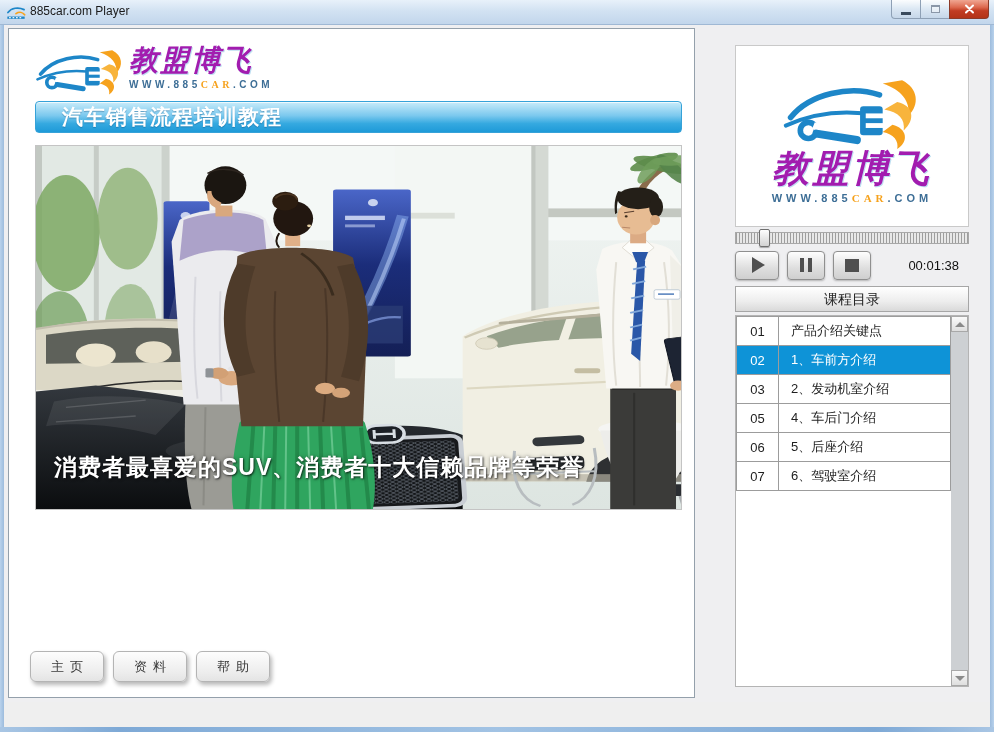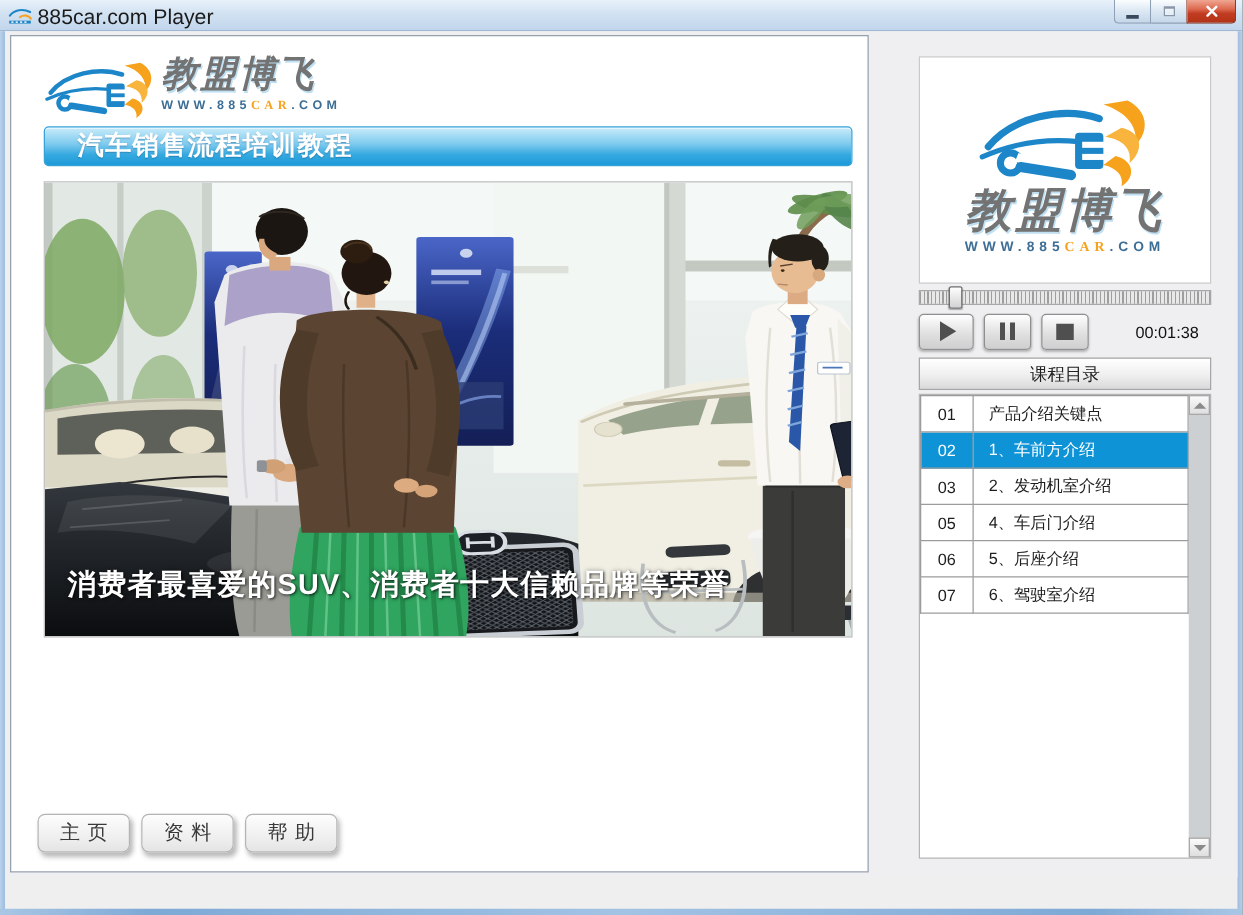--- a/index.html
+++ b/index.html
@@ -4,21 +4,21 @@
 <style>
   html,body{margin:0;padding:0;background:#888;font-family:"Liberation Sans",sans-serif;}
   *{box-sizing:border-box;}
   .window{position:relative;width:994px;height:732px;background:#efefef;outline:1px solid #6d8cab;overflow:hidden;}
 
   
   .titlebar{position:absolute;left:0;top:0;width:100%;height:25px;
     background:linear-gradient(180deg,#e8f1fa 0%,#d2e2f2 45%,#c2d6ec 100%);
     border-bottom:1px solid #9fb8d4;}
   .app-icon{position:absolute;left:6px;top:5px;width:20px;height:15px;}
-  .title-text{position:absolute;left:30px;top:4px;font-size:17px;color:#1a1a1a;}
+  .title-text{position:absolute;left:30px;top:4px;font-size:12px;color:#1a1a1a;}
   .caption-group{position:absolute;top:0;right:5px;display:flex;}
   .capbtn{height:19px;border:1px solid #8ea0b5;border-top:none;display:flex;align-items:center;justify-content:center;cursor:default;}
   .capbtn.min{width:30px;border-radius:0 0 0 4px;background:linear-gradient(180deg,#fbfdfe,#dbe7f3 50%,#c6d7e9);}
   .capbtn.max{width:28px;border-left:none;border-right:none;background:linear-gradient(180deg,#fbfdfe,#dbe7f3 50%,#c6d7e9);}
   .capbtn.close{width:40px;border-radius:0 0 4px 0;background:linear-gradient(180deg,#f0a692 0%,#dd6a50 40%,#c13c22 60%,#b33317 100%);border-color:#8c3a28;}
   .glyph-min{width:10px;height:3px;background:#3a4a5c;margin-top:8px;}
   .glyph-max{width:9px;height:8px;border:1px solid #8a97a8;border-top:2px solid #8a97a8;background:rgba(255,255,255,.4);}
   .glyph-x{width:11px;height:10px;}
   .glyph-x path{stroke:#fff;stroke-width:2;stroke-linecap:round;}
   .side-frame{position:absolute;top:25px;bottom:0;width:4px;background:linear-gradient(90deg,#b9d2ec,#9dbcdd);}
@@ -29,38 +29,38 @@
 
   
   .client{position:absolute;left:4px;right:4px;top:25px;bottom:30px;background:#efeff1;}
 
   .main-panel{position:absolute;left:4px;top:3px;width:687px;height:670px;background:#fff;border:1px solid #94a0ab;}
 
   
   .logo-small{position:absolute;left:24px;top:14px;height:54px;display:flex;align-items:flex-start;}
   .logo-icon{width:94px;height:54px;}
   .logo-text{margin-left:2px;}
-  .logo-cn{font-size:29px;font-weight:bold;font-style:italic;color:#737373;letter-spacing:2px;line-height:34px;text-shadow:1px 1px 0 #bfe0f2;}
+  .logo-cn{font-size:29px;font-weight:bold;font-style:italic;color:#a21caf;letter-spacing:2px;line-height:34px;text-shadow:1px 1px 0 #bfe0f2;}
   .logo-url{font-size:10px;font-weight:bold;letter-spacing:3.5px;color:#3d6e96;margin-top:2px;}
   .url-hl{color:#f6a21d;font-family:Liberation Serif, serif;}
 
   .header-bar{position:absolute;left:26px;top:72px;width:647px;height:32px;border-radius:4px;
     background:linear-gradient(180deg,#c9ecfa 0%,#7cc9ee 45%,#35a9e0 72%,#1e9ad8 100%);
     border:1px solid #36a2d8;box-shadow:inset 0 1px 0 rgba(255,255,255,.7);padding-left:13px;}
   .header-bar span{display:block;line-height:30px;padding-left:13px;color:#fff;font-size:21px;font-weight:bold;letter-spacing:1px;text-shadow:0 1px 1px rgba(0,60,110,.35);}
 
   .video{position:absolute;left:26px;top:116px;width:647px;height:365px;border:1px solid #c4c4c4;background:#dfe7e3;overflow:hidden;}
   .video svg.scene{display:block;width:100%;height:100%;}
   .subtitle{position:absolute;left:18px;bottom:26px;color:#fff;font-size:23px;font-weight:bold;letter-spacing:1px;white-space:nowrap;text-shadow:1px 1px 2px rgba(0,0,0,.65),0 0 4px rgba(0,0,0,.35);}
 
   .nav-row{position:absolute;left:21px;top:622px;display:flex;}
   .navbtn{width:74px;height:31px;margin-right:9px;border:1px solid #b4b4b4;border-radius:6px;
     background:linear-gradient(180deg,#fdfdfd,#ededed 70%,#e4e4e4);
     box-shadow:2px 3px 4px rgba(0,0,0,.28);font-family:"Liberation Sans",sans-serif;
-    font-size:16px;color:#3a3a3a;letter-spacing:6px;text-indent:6px;cursor:pointer;}
+    font-size:13px;color:#3a3a3a;letter-spacing:6px;text-indent:6px;cursor:pointer;}
 
   
   .logo-box{position:absolute;left:731px;top:20px;width:234px;height:182px;background:#fff;border:1px solid #c9c9c9;
     display:flex;flex-direction:column;align-items:center;justify-content:center;}
   .logo-icon-big{width:158px;height:84px;}
   .logo-cn.big{font-size:37px;line-height:40px;letter-spacing:3px;margin-top:-4px;}
   .logo-url.big{font-size:11px;letter-spacing:4px;margin-top:3px;}
 
   .seekbar{position:absolute;left:731px;top:207px;width:234px;height:12px;border:1px solid #a8a8a8;
     background:repeating-linear-gradient(90deg,#9e9e9e 0 1px,#e8e8e8 1px 3px);}

